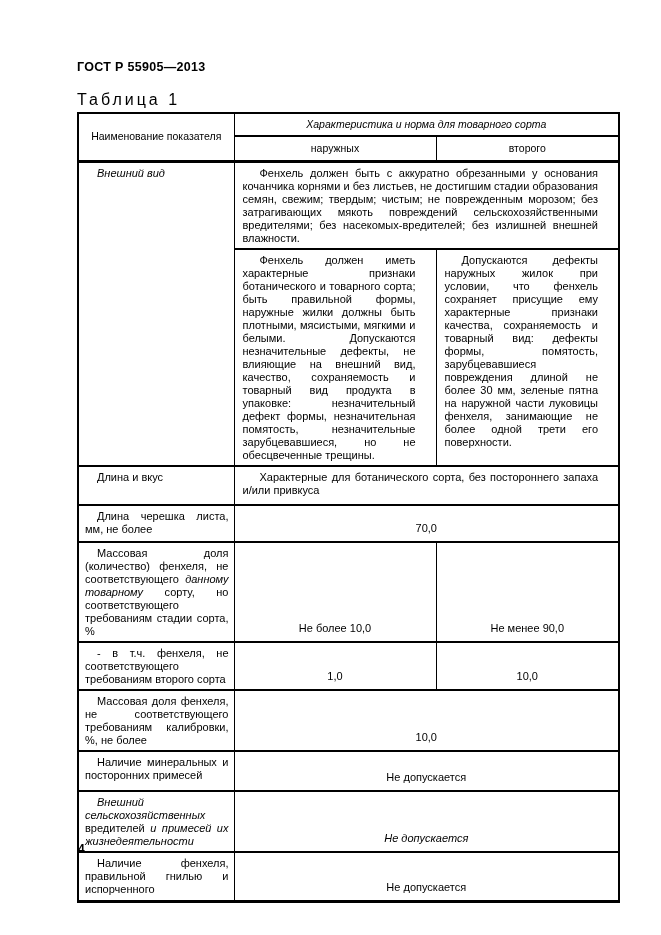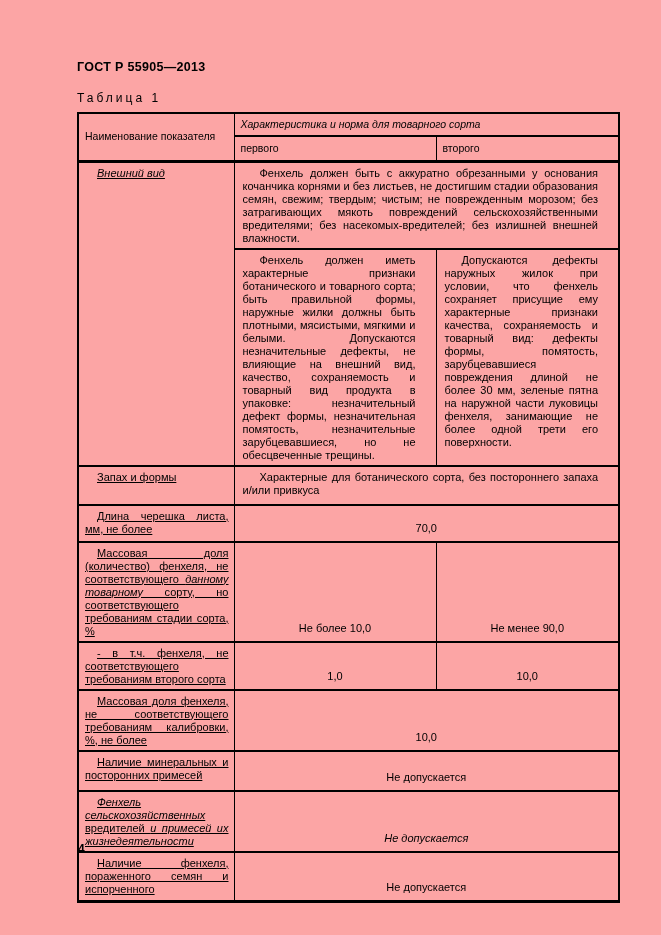--- a/index.html
+++ b/index.html
@@ -3,39 +3,39 @@
 <meta charset="utf-8">
 <style>
   * { margin: 0; padding: 0; box-sizing: border-box; }
   html, body { background: #e8e8e8; }
   body { font-family: "Liberation Sans", "DejaVu Sans", sans-serif; color: #000; }
 
   .page {
     position: relative;
     width: 661px;
     height: 935px;
-    background: #fca5a5;
+    background: #ffffff;
     margin: 0 auto;
     overflow: hidden;
   }
 
   .std-number {
     position: absolute;
     left: 77px;
     top: 60px;
     font-size: 12.5px;
     font-weight: bold;
     letter-spacing: 0.3px;
   }
 
   .tbl-caption {
     position: absolute;
     left: 77px;
     top: 91px;
-    font-size: 12px;
+    font-size: 16px;
     letter-spacing: 3px;
   }
 
   table.gost {
     position: absolute;
     left: 77px;
     top: 112px;
     width: 541px;
     border-collapse: collapse;
     table-layout: fixed;
@@ -49,26 +49,26 @@
     border-top: 2px solid #000;
     border-bottom: 2px solid #000;
     font-size: 11px;
     line-height: 13px;
     font-weight: normal;
     vertical-align: top;
     overflow: hidden;
   }
 
   
-  .gost thead th { font-size: 10.5px; text-align: left; vertical-align: middle; padding: 2px 6px; margin-left: 28px; }
+  .gost thead th { font-size: 10.5px; text-align: center; vertical-align: middle; padding: 2px 6px; margin-left: 28px; }
   .gost th.char-title { border-bottom-width: 1px; font-style: italic; }
   .gost th.name-col, .gost tr.hdr-sub th { border-bottom: 3px solid #000; }
 
   
-  .gost td.label { text-align: justify; text-indent: 12px; padding: 4px 5px 3px 6px; text-decoration: underline; }
+  .gost td.label { text-align: justify; text-indent: 12px; padding: 4px 5px 3px 6px; }
   .gost td.label.italic { font-style: italic; }
   .gost td.para  { text-align: justify; text-indent: 17px; padding: 4px 20px 3px 8px; }
   .gost td.value { text-align: center; vertical-align: bottom; padding: 2px 4px 6px 4px; text-indent: 0; }
   .gost td.value.italic { font-style: italic; }
   .gost em { font-style: italic; }
 
   
   tr.r-hdr1 { height: 23px; }
   tr.r-hdr2 { height: 25px; }
   tr.r-appA { height: 73px; }
@@ -104,36 +104,36 @@
       <col style="width:156px">
       <col style="width:202px">
       <col style="width:183px">
     </colgroup>
     <thead>
       <tr class="r-hdr1">
         <th rowspan="2" class="name-col">Наименование показателя</th>
         <th colspan="2" class="char-title">Характеристика и норма для товарного сорта</th>
       </tr>
       <tr class="r-hdr2 hdr-sub">
-        <th>первого</th>
+        <th>наружных</th>
         <th>второго</th>
       </tr>
     </thead>
     <tbody>
       <tr class="r-appA">
         <td rowspan="2" class="label italic">Внешний вид</td>
         <td colspan="2" class="para">Фенхель должен быть с аккуратно обрезанными у основания кочанчика корнями и без листьев, не достигшим стадии образования семян, свежим; твердым; чистым; не поврежденным морозом; без затрагивающих мякоть повреждений сельскохозяйственными вредителями; без насекомых-вредителей; без излишней внешней влажности.</td>
       </tr>
       <tr class="r-appB">
         <td class="para">Фенхель должен иметь характерные признаки ботанического и товарного сорта; быть правильной формы, наружные жилки должны быть плотными, мясистыми, мягкими и белыми. Допускаются незначительные дефекты, не влияющие на внешний вид, качество, сохраняемость и товарный вид продукта в упаковке: незначительный дефект формы, незначительная помятость, незначительные зарубцевавшиеся, но не обесцвеченные трещины.</td>
         <td class="para">Допускаются дефекты наружных жилок при условии, что фенхель сохраняет присущие ему характерные признаки качества, сохраняемость и товарный вид: дефекты формы, помятость, зарубцевавшиеся повреждения длиной не более 30 мм, зеленые пятна на наружной части луковицы фенхеля, занимающие не более одной трети его поверхности.</td>
       </tr>
 
       <tr class="r-smell">
-        <td class="label">Запах и формы</td>
+        <td class="label">Длина и вкус</td>
         <td colspan="2" class="para">Характерные для ботанического сорта, без постороннего запаха и/или привкуса</td>
       </tr>
 
       <tr class="r-pet">
         <td class="label">Длина черешка листа, мм, не более</td>
         <td colspan="2" class="value">70,0</td>
       </tr>
 
       <tr class="r-mass">
         <td class="label"><span>Массовая доля (количество) фенхеля, не соответствующего </span><em>данному товарному</em><span> сорту, но соответствующего требованиям стадии сорта, %</span></td>
@@ -151,26 +151,26 @@
         <td class="label">Массовая доля фенхеля, не соответствующего требованиям калибровки, %, не более</td>
         <td colspan="2" class="value">10,0</td>
       </tr>
 
       <tr class="r-min">
         <td class="label">Наличие минеральных и посторонних примесей</td>
         <td colspan="2" class="value">Не допускается</td>
       </tr>
 
       <tr class="r-pest">
-        <td class="label"><em>Фенхель сельскохозяйственных </em><span>вредителей </span><em>и примесей их жизнедеятельности</em></td>
+        <td class="label"><em>Внешний сельскохозяйственных </em><span>вредителей </span><em>и примесей их жизнедеятельности</em></td>
         <td colspan="2" class="value italic">Не допускается</td>
       </tr>
 
       <tr class="r-rot">
-        <td class="label">Наличие фенхеля, пораженного семян и испорченного</td>
+        <td class="label">Наличие фенхеля, правильной гнилью и испорченного</td>
         <td colspan="2" class="value">Не допускается</td>
       </tr>
     </tbody>
   </table>
 
   <div class="page-number">4</div>
 
 </div>
 
 </body></html>

